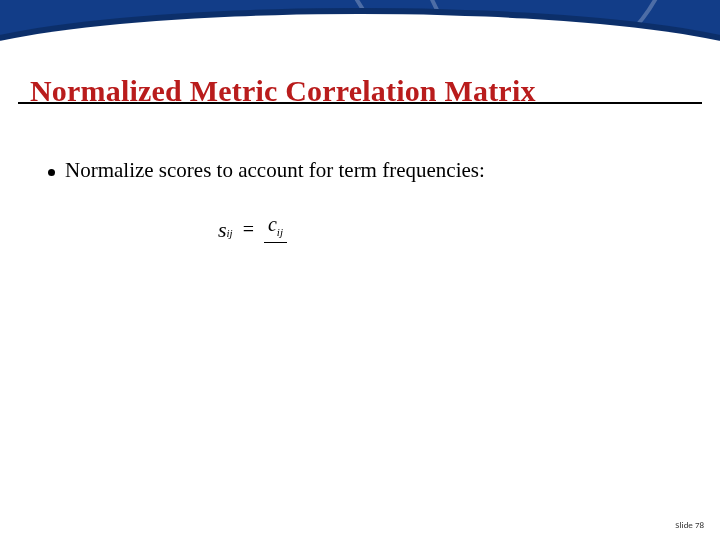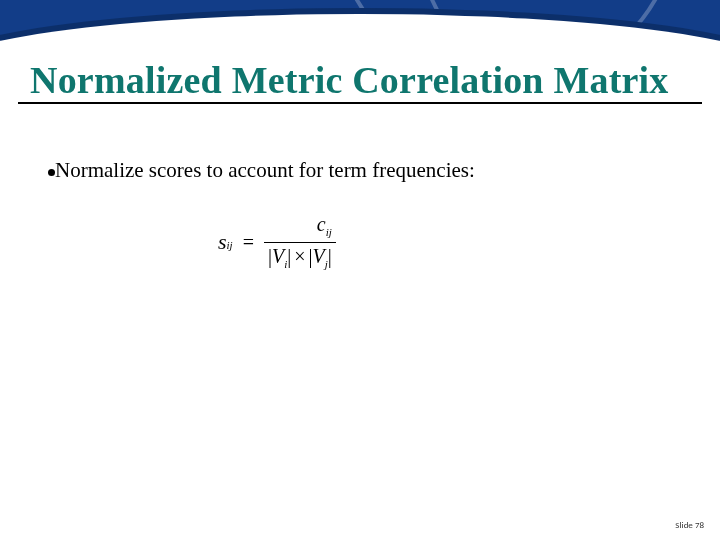--- a/index.html
+++ b/index.html
@@ -8,26 +8,26 @@
 
   
   .banner { position: absolute; left: 0; right: 0; top: 0; height: 48px; overflow: hidden; }
   .banner-bg { position: absolute; inset: 0; background: #123d88; }
   .banner-bg::before, .banner-bg::after { content: ""; position: absolute; border: 4px solid rgba(255,255,255,0.25); border-radius: 50%; }
   .banner-bg::before { width: 340px; height: 340px; right: 40px; top: -260px; }
   .banner-bg::after  { width: 420px; height: 420px; right: -120px; top: -300px; }
   .banner-curve { position: absolute; left: -10%; right: -10%; top: 14px; height: 120px; border-radius: 50% / 60px; background: #fff; box-shadow: 0 -6px 0 #0c2f6a; }
 
   
-  .title { position: absolute; left: 30px; top: 58px; font-size: 38px; font-weight: 700; color: #0f766e; letter-spacing: 0.2px; }
+  .title { position: absolute; left: 30px; top: 74px; font-size: 30px; font-weight: 700; color: #b91c1c; letter-spacing: 0.2px; }
   .title-rule { position: absolute; left: 18px; right: 18px; top: 102px; border-top: 2px solid #000; }
 
   
   .content { position: absolute; left: 48px; top: 158px; right: 40px; }
-  .bullet-row { display: flex; align-items: flex-start; }
+  .bullet-row { display: flex; align-items: flex-start; gap: 10px; }
   .bullet-dot { width: 7px; height: 7px; border-radius: 50%; background: #000; margin-top: 11px; flex: 0 0 auto; }
   .bullet-text { font-size: 21px; color: #000; }
 
   
   .formula { position: absolute; left: 218px; top: 214px; font-family: "Times New Roman", Georgia, serif; font-style: italic; color: #000; font-size: 20px; display: flex; align-items: center; gap: 10px; }
   .sij { display: inline-flex; align-items: baseline; }
   .sij .s { font-size: 22px; }
   .sub  { font-size: 11px; font-style: italic; vertical-align: sub; }
   .eq   { font-style: normal; font-size: 20px; }
   .frac { display: inline-flex; flex-direction: column; align-items: flex-end; line-height: 1.05; }
@@ -63,23 +63,20 @@
     <span class="sij">
       <span class="s">s</span>
       <span class="sub">ij</span>
     </span>
     <span class="eq">=</span>
     <span class="frac">
       <span class="num">
         <span>c</span><span class="sub">ij</span>
       </span>
       <span class="bar"></span>
-      <span class="den">
-        <span class="abs">|</span><span>V</span><span class="sub">i</span><span class="abs">|</span><span class="times">×</span><span class="abs">|</span><span>V</span><span class="sub">j</span><span class="abs">|</span>
-      </span>
     </span>
   </div>
 
   <div class="footer">
     <span>Slide </span><span>78</span>
   </div>
 
 </div>
 
 </body></html>

